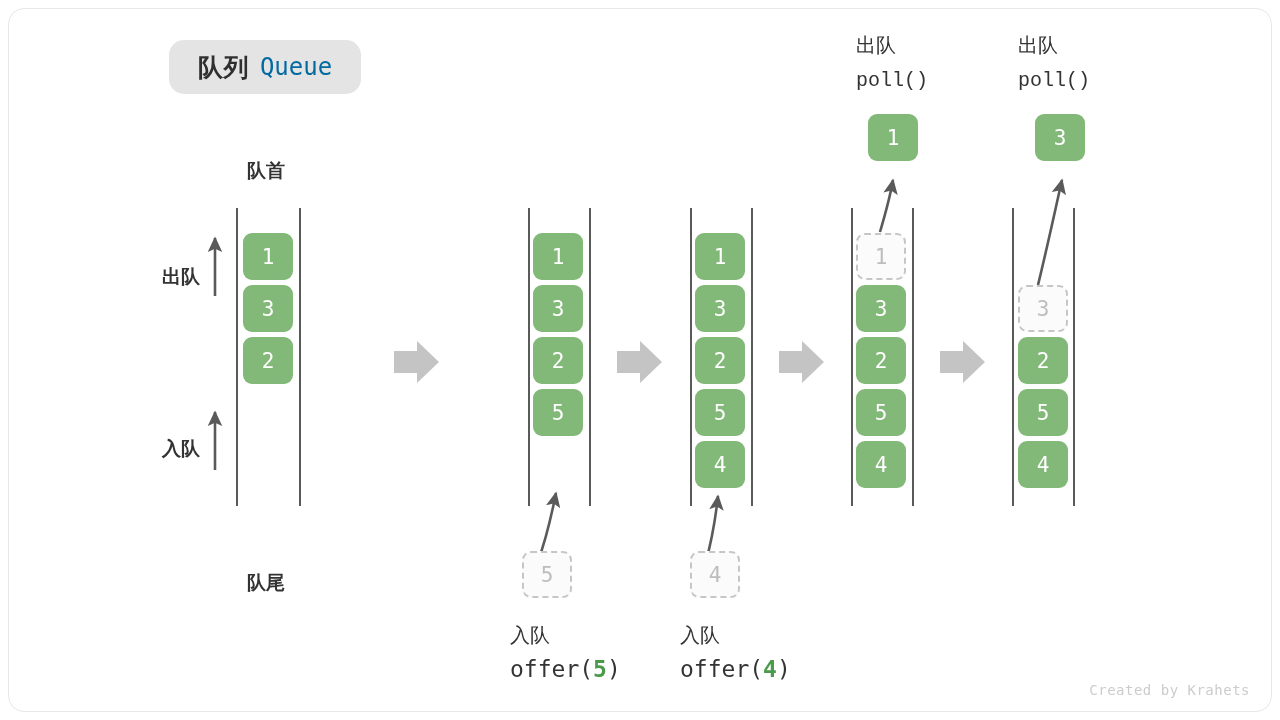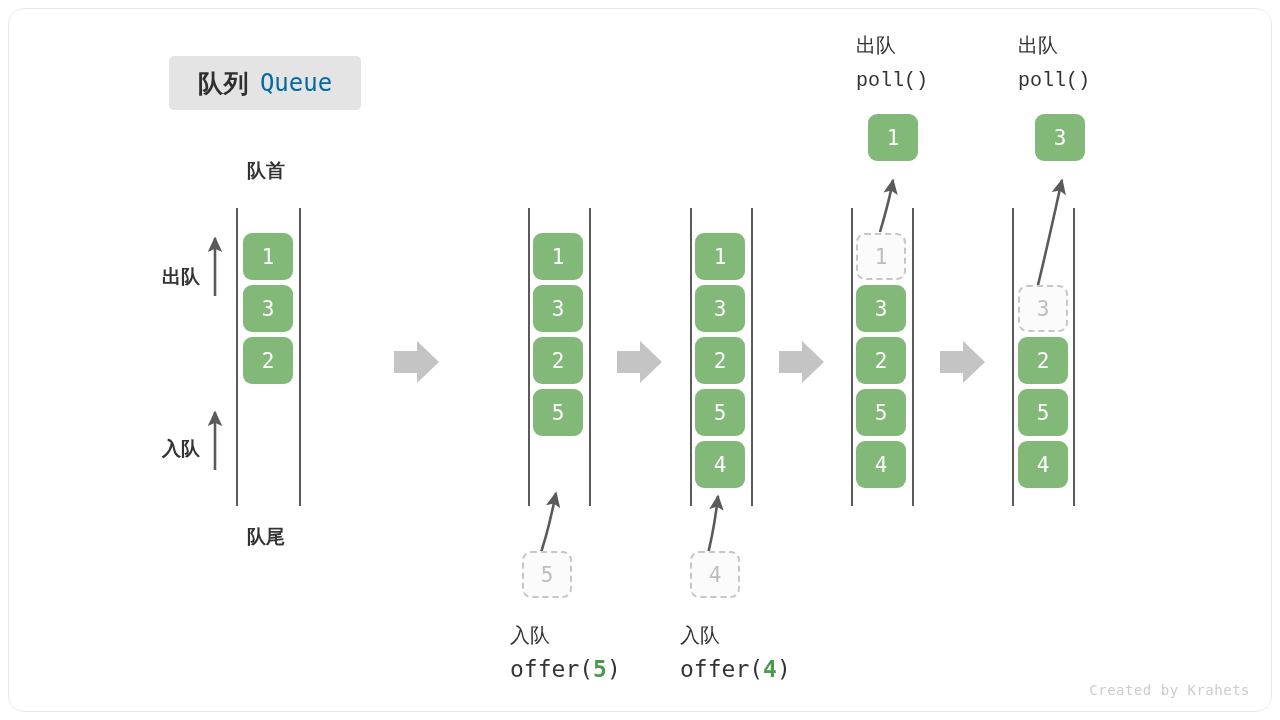--- a/index.html
+++ b/index.html
@@ -34,25 +34,25 @@
     top: 0;
     width: 1280px;
     height: 720px;
     pointer-events: none;
   }
 
   
   .title-badge {
     position: absolute;
     left: 169px;
-    top: 56px;
+    top: 40px;
     width: 192px;
     height: 54px;
     background: #e4e4e4;
-    border-radius: 5px;
+    border-radius: 15px;
     display: flex;
     align-items: center;
     justify-content: center;
     gap: 11px;
   }
   .title-cn {
     font-size: 25px;
     font-weight: bold;
     color: #2f2f2f;
     letter-spacing: 0.5px;
@@ -164,21 +164,21 @@
 
 <div id="stage">
   <div class="card"></div>
 
   <div class="title-badge">
     <span class="title-cn">队列</span>
     <span class="title-en">Queue</span>
   </div>
 
   <div class="col-label" style="left:226px; top:158px; width:80px;">队首</div>
-  <div class="col-label" style="left:226px; top:524px; width:80px;">队尾</div>
+  <div class="col-label" style="left:226px; top:570px; width:80px;">队尾</div>
 
   <div class="side-label" style="left:138px; top:264px; width:62px;">出队</div>
   <div class="side-label" style="left:138px; top:436px; width:62px;">入队</div>
 
   <div class="rail" style="left:236px; top:208px; height:298px;"></div>
   <div class="rail" style="left:299px; top:208px; height:298px;"></div>
 
   <div class="rail" style="left:528px; top:208px; height:298px;"></div>
   <div class="rail" style="left:589px; top:208px; height:298px;"></div>
 

